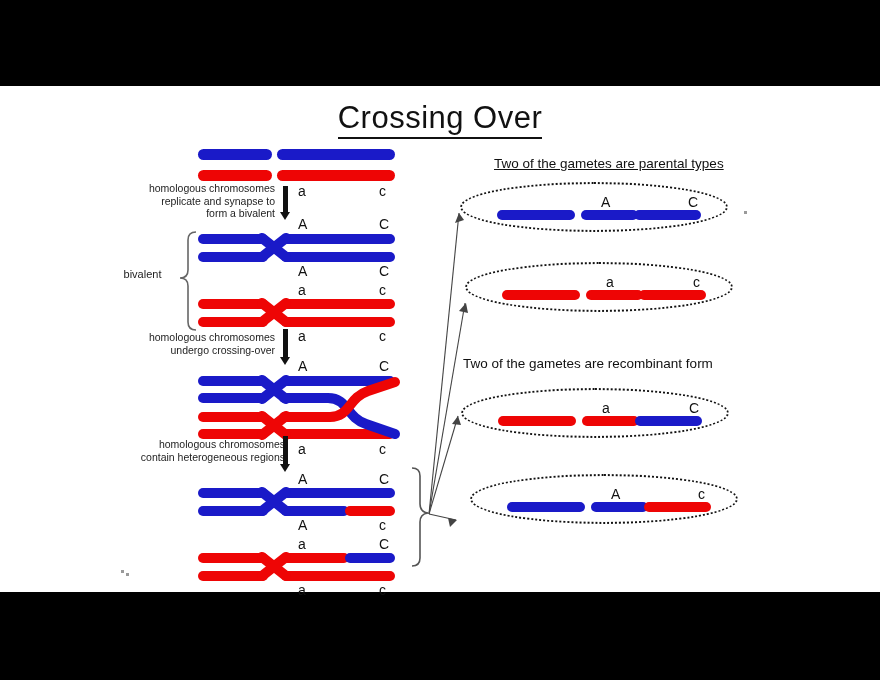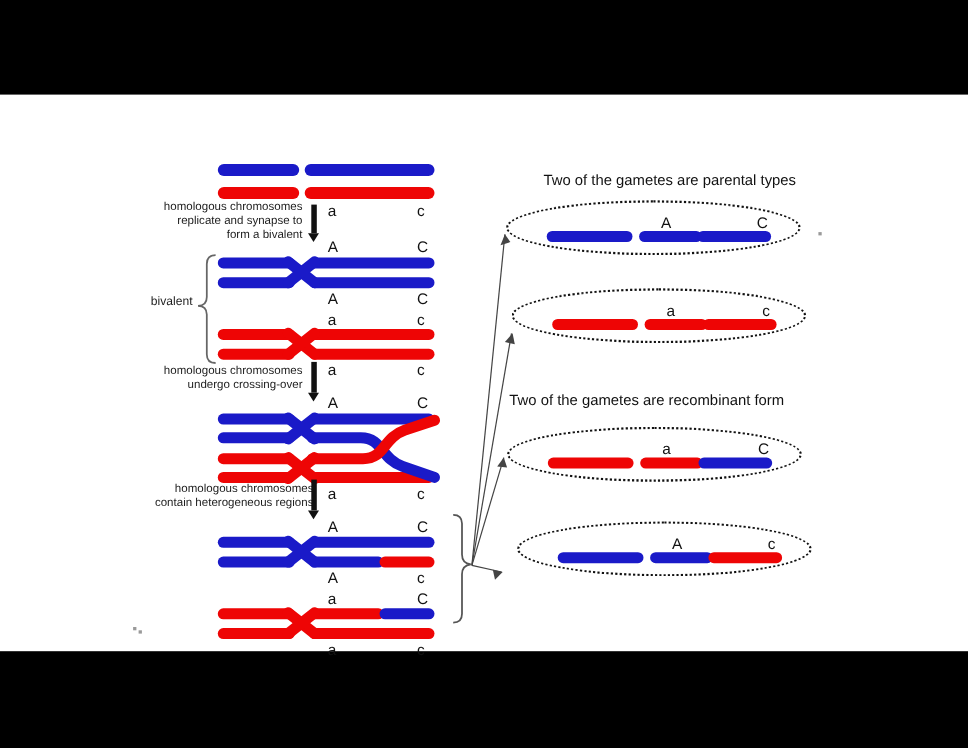--- a/index.html
+++ b/index.html
@@ -49,20 +49,23 @@
   svg.overlay{position:absolute;left:0;top:0;width:880px;height:506px;overflow:visible;}
   .speck{position:absolute;background:#9a9a9a;}
 </style>
 </head>
 <body>
 
 <div id="stage">
 
   <div id="slide">
 
+    <div class="title">
+      <span>Crossing Over</span>
+    </div>
 
     <div>
       <div class="arm blue" style="left:198px;top:63px;width:74px;height:11px;"></div>
       <div class="arm blue" style="left:277px;top:63px;width:118px;height:11px;"></div>
       <div class="arm red" style="left:198px;top:84px;width:74px;height:11px;"></div>
       <div class="arm red" style="left:277px;top:84px;width:118px;height:11px;"></div>
       <div class="lbl big" style="left:298px;top:97px;">a</div>
       <div class="lbl big" style="left:379px;top:97px;">c</div>
 
       <div class="steptext" style="left:125px;top:96px;width:150px;">homologous chromosomes
@@ -100,21 +103,21 @@
         <line x1="262" y1="217" x2="286" y2="236" stroke="#ee0505" stroke-width="10" stroke-linecap="round"></line>
         <line x1="262" y1="236" x2="286" y2="217" stroke="#ee0505" stroke-width="10" stroke-linecap="round"></line>
       </svg>
 
       <div class="lbl big" style="left:298px;top:242px;">a</div>
       <div class="lbl big" style="left:379px;top:242px;">c</div>
 
       <svg class="overlay">
         <path d="M196,146 q-8,0 -8,8 L188,184 q0,8 -8,8 q8,0 8,8 L188,236 q0,8 8,8" fill="none" stroke="#666" stroke-width="1.6"></path>
       </svg>
-      <div class="steptext" style="left:110px;top:182px;width:65px;text-align:right;font-size:11px;">bivalent</div>
+      <div class="steptext" style="left:110px;top:182px;width:65px;text-align:center;font-size:11px;">bivalent</div>
 
       <div class="steptext" style="left:120px;top:245px;width:155px;">homologous chromosomes
 undergo crossing-over</div>
       <div class="darrow" style="left:281px;top:243px;height:38px;">
         <div class="shaft" style="height:28px;"></div>
           <div class="head" style="top:28px;"></div>
       </div>
     </div>
 
     <div>
@@ -194,21 +197,21 @@
         <line x1="429" y1="428" x2="456" y2="434"></line>
       </g>
       <g fill="#444">
         <polygon points="459,127 455,137 464,134"></polygon>
         <polygon points="466,217 459,225 468,227"></polygon>
         <polygon points="458,330 452,338 461,339"></polygon>
         <polygon points="457,434 448,432 450,441"></polygon>
       </g>
     </svg>
 
-    <div class="paneltext" style="left:494px;top:70px;">Two of the gametes are parental types</div>
+    <div class="paneltext" style="left:494px;top:70px;text-decoration:underline;">Two of the gametes are parental types</div>
 
     <div>
       <div class="ellipse" style="left:460px;top:96px;width:268px;height:50px;"></div>
       <div class="lbl big" style="left:601px;top:108px;">A</div>
       <div class="lbl big" style="left:688px;top:108px;">C</div>
       <div class="arm blue" style="left:497px;top:124px;width:78px;height:10px;"></div>
       <div class="arm blue" style="left:581px;top:124px;width:57px;height:10px;"></div>
       <div class="arm blue" style="left:634px;top:124px;width:67px;height:10px;"></div>
     </div>
 

